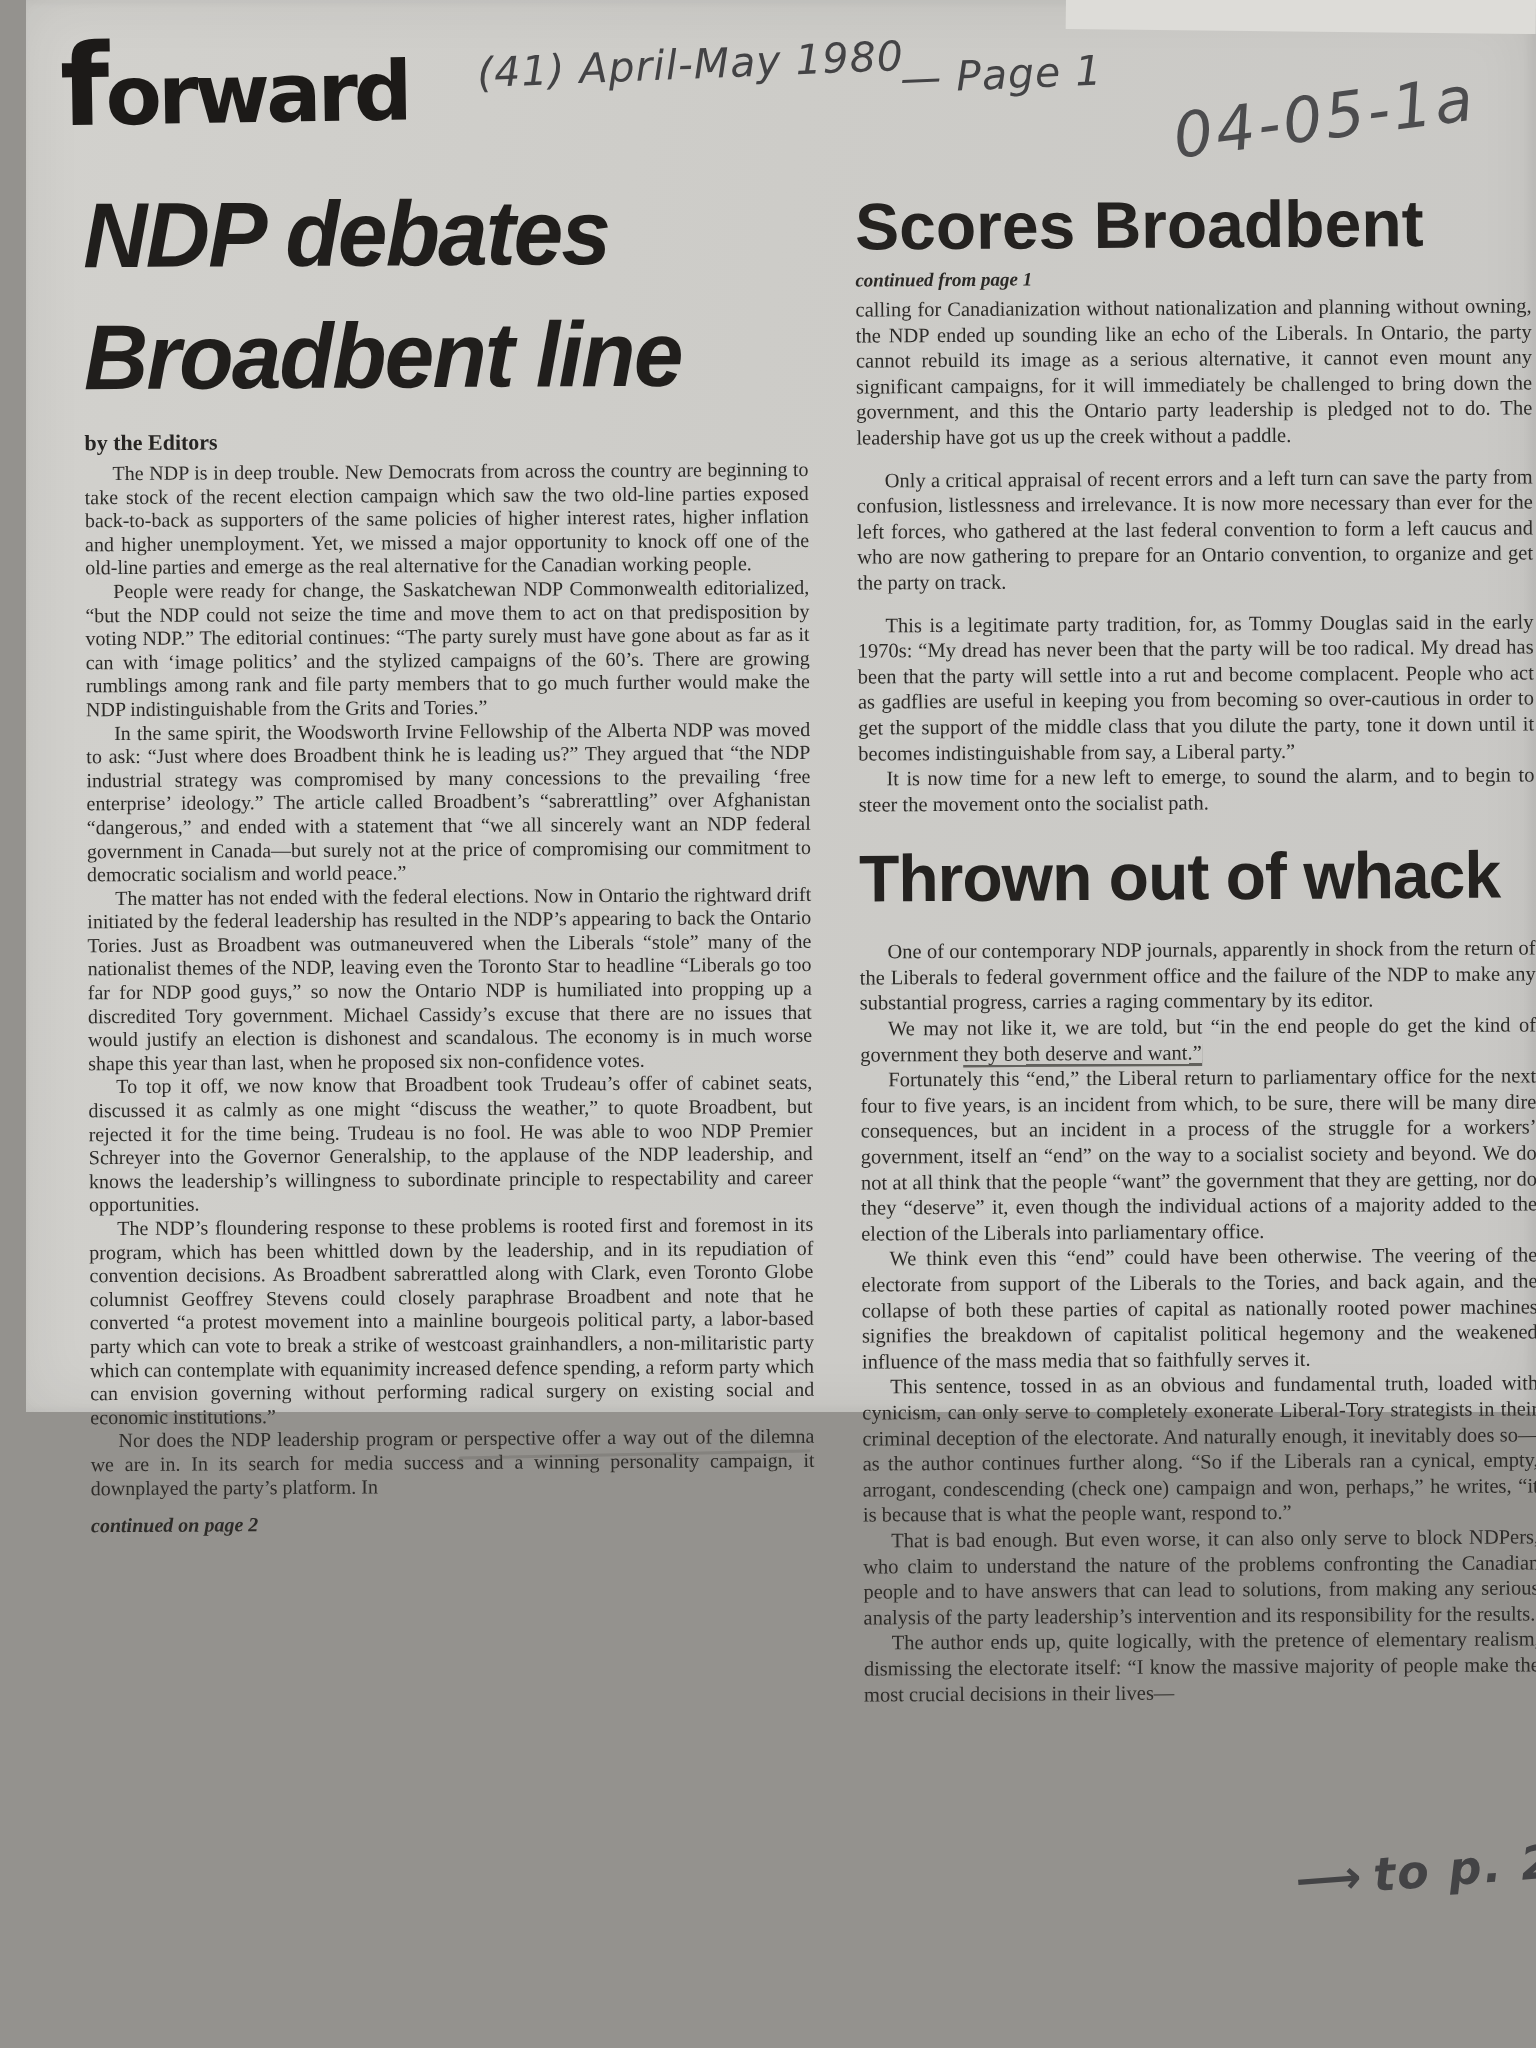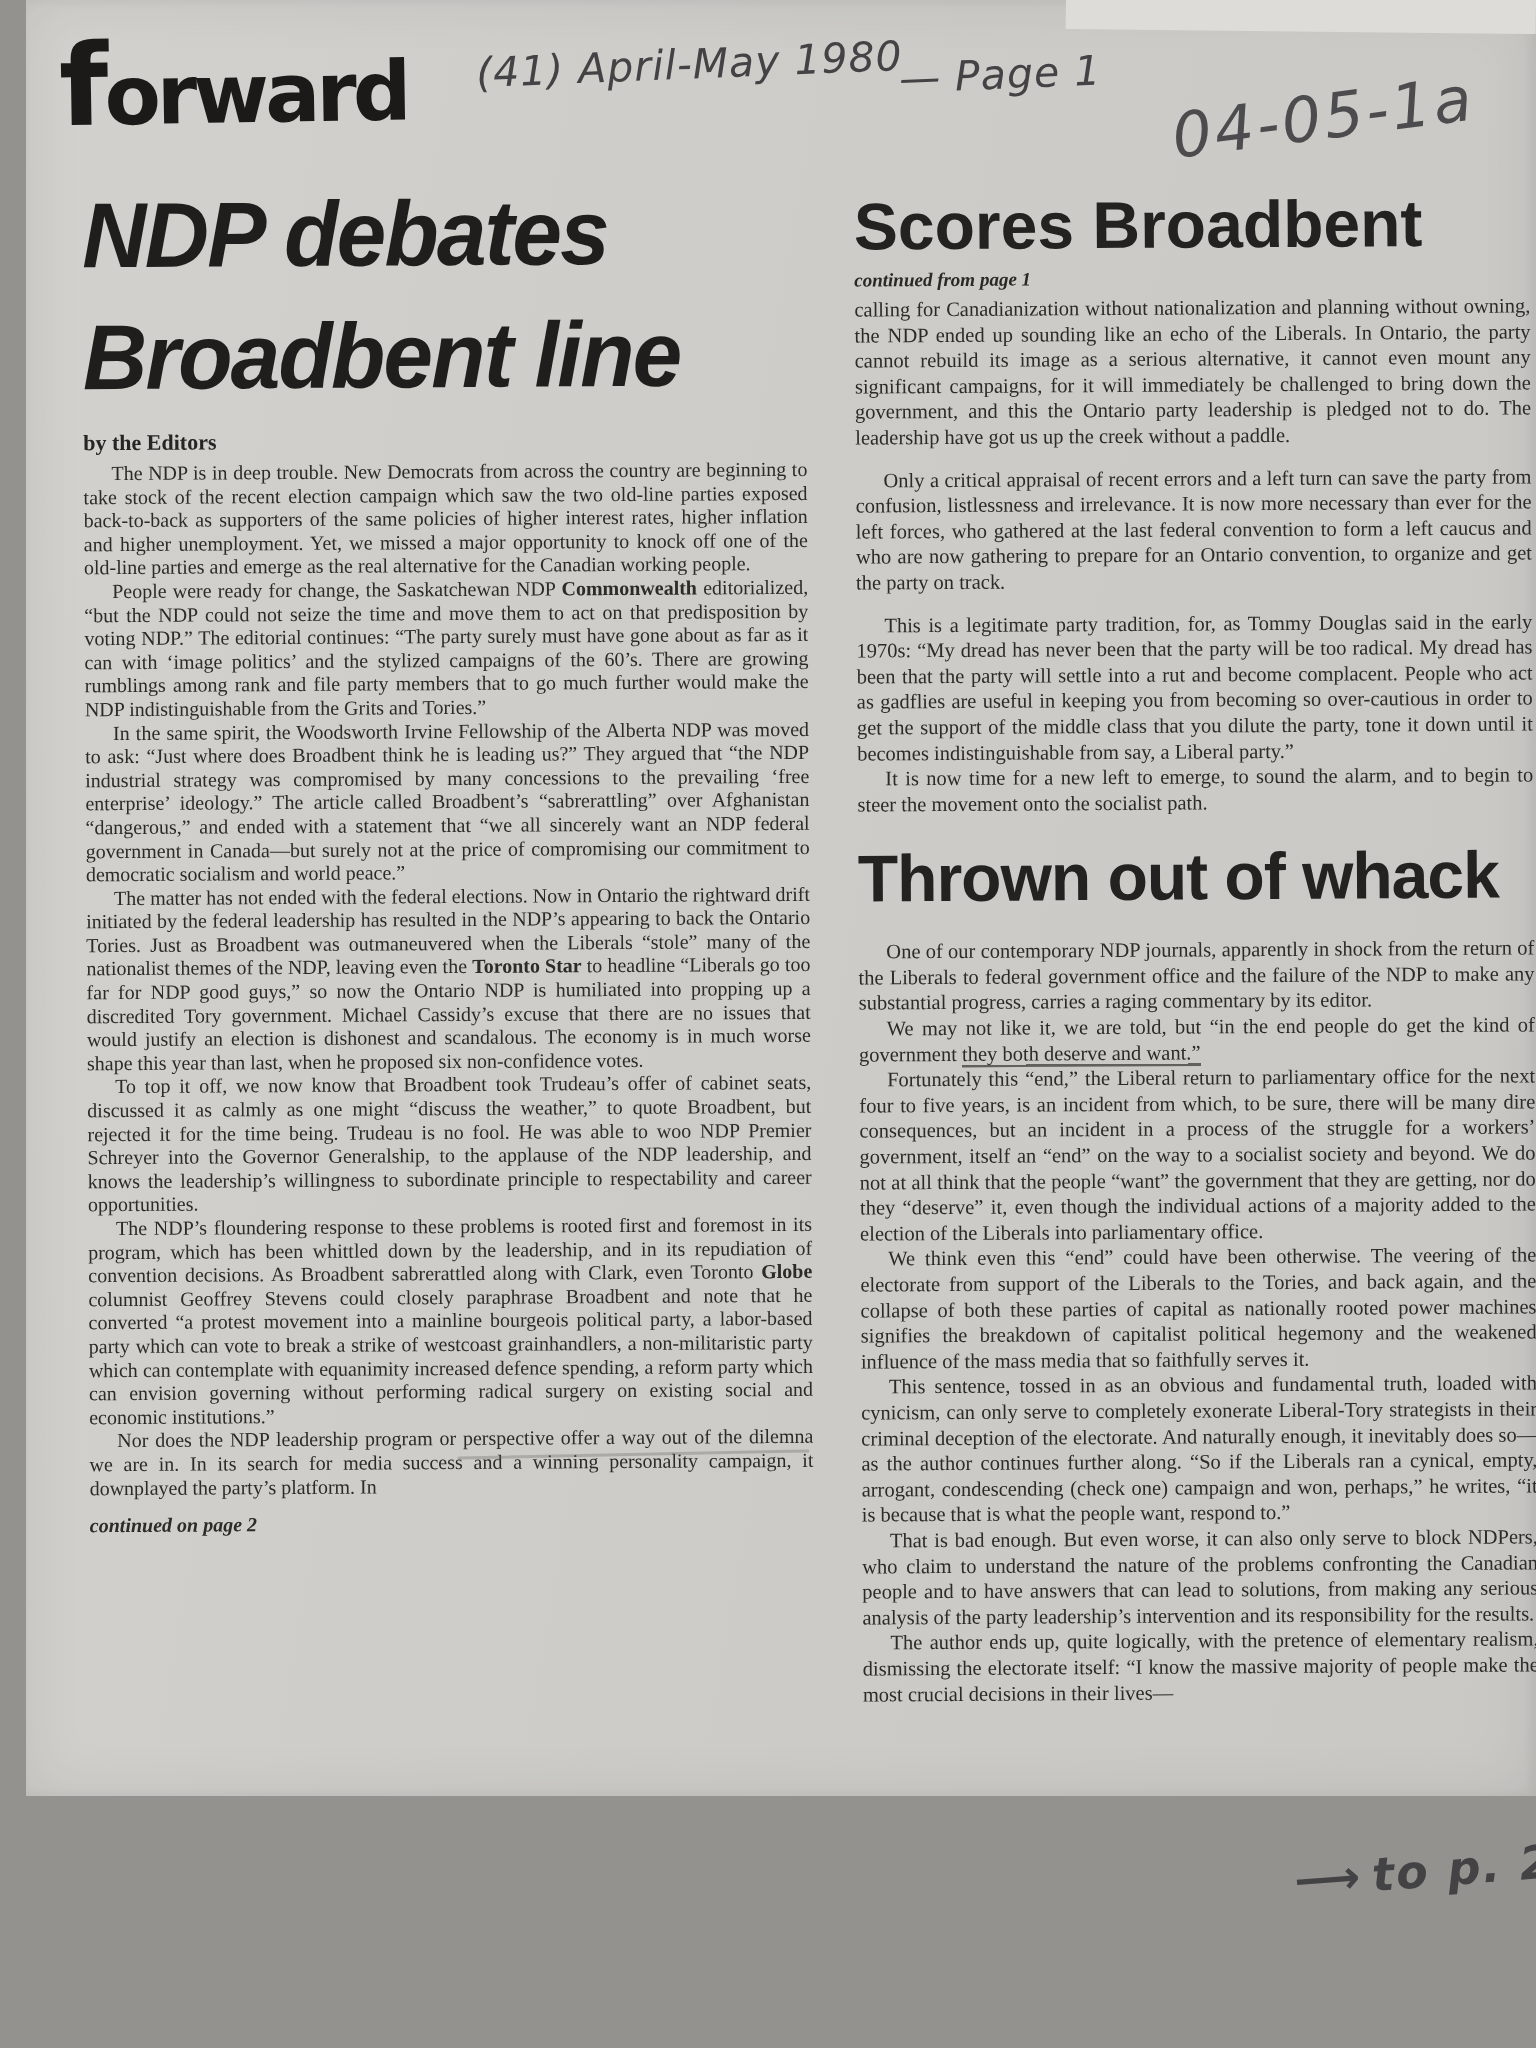--- a/index.html
+++ b/index.html
@@ -4,21 +4,21 @@
 <style>
   html,body{margin:0;padding:0;}
   body{
     width:1536px;height:2048px;
     background:#94928e;
     overflow:hidden;
     font-family:"Liberation Serif", serif;
     position:relative;
   }
   .paper{
-    position:absolute;left:26px;top:0;width:1510px;height:1796px;
+    position:absolute;left:26px;top:0;width:1510px;height:1412px;
     background:linear-gradient(100deg,#d2d1cd 0%,#cdccc8 45%,#c9c8c5 100%);
     box-shadow:inset 0 0 60px rgba(0,0,0,0.08), inset -4px 0 12px rgba(0,0,0,0.06);
   }
   .paper-top-edge{
     position:absolute;right:0;top:0;width:470px;height:34px;
     background:#dddcd8;transform:rotate(0.6deg);transform-origin:right top;
   }
   .content{position:absolute;left:0;top:0;width:100%;height:100%;transform:rotate(-0.35deg);color:#2b2926;}
 
   
@@ -46,21 +46,21 @@
     transform:scaleX(0.97);transform-origin:left top;white-space:nowrap;
   }
   .byline{font-weight:bold;font-size:22px;margin-top:12px;margin-bottom:6px;color:#272523;}
 
   .bodytext{ text-align:justify;color:#2d2b28; }
   .col-left .bodytext{font-size:20px;line-height:23.6px;}
   .col-right .bodytext{font-size:20.5px;line-height:25.6px;}
   p.para{margin:0;text-indent:28px;}
   p.para.noindent{text-indent:0;}
   p.para.gap{margin-top:17px;}
-  .b{font-weight:bold;}
+  .b{font-weight:normal;}
   .hand-u{box-shadow:0 2.5px 0 rgba(62,60,56,0.75);}
 
   .continued-note{font-weight:bold;font-style:italic;font-size:20px;margin-top:14px;color:#2d2b28;}
 
   .headline-sub{
     font-family:"Liberation Sans",sans-serif;font-weight:bold;
     color:#242220;white-space:nowrap;
   }
   .headline-scores{font-size:66px;letter-spacing:0px;line-height:70px;}
   .headline-whack{font-size:66px;letter-spacing:-1px;line-height:70px;margin-top:20px;}

